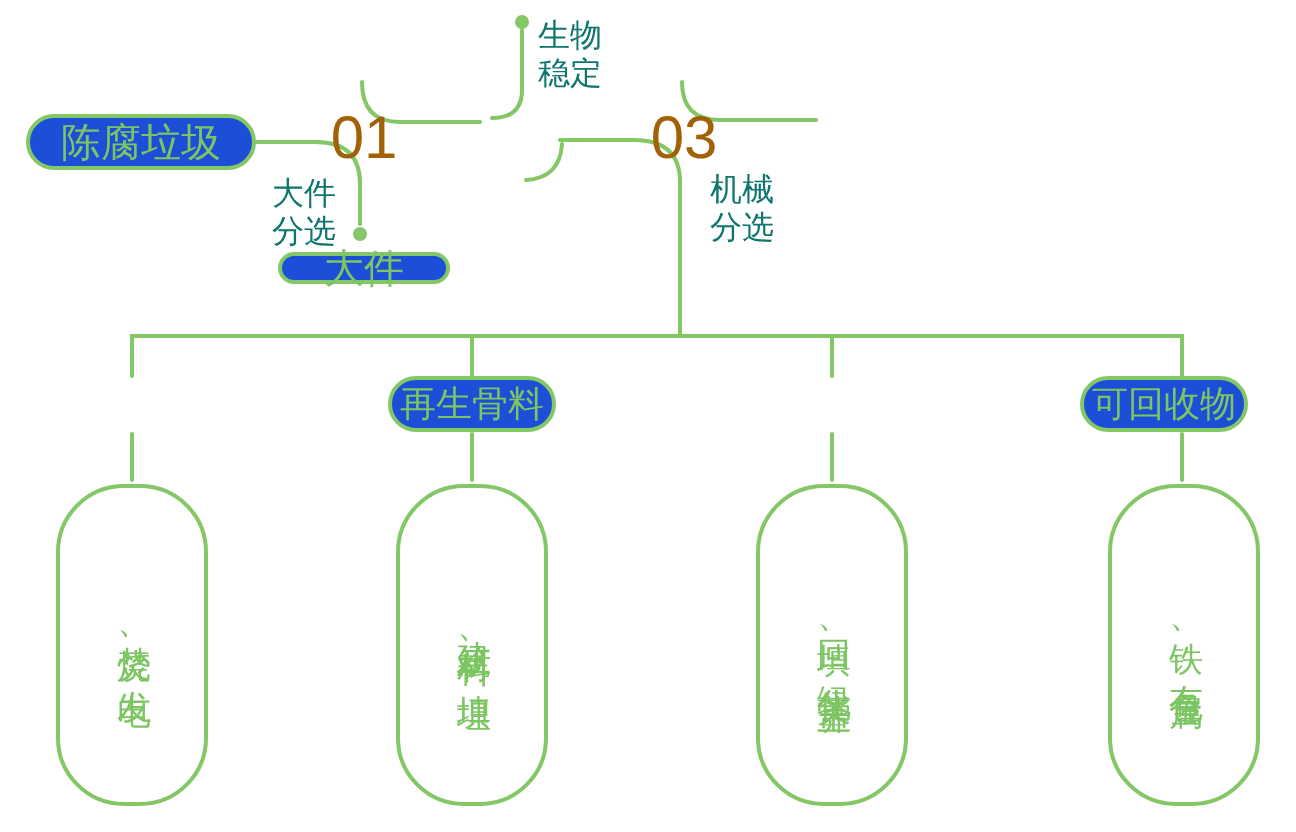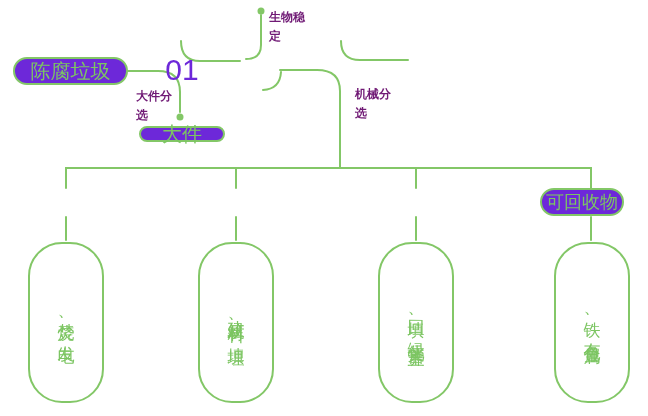--- a/index.html
+++ b/index.html
@@ -6,40 +6,40 @@
   .stage{
     position:relative;width:648px;height:416px;background:#ffffff;overflow:hidden;
     font-family:"DejaVu Sans","Liberation Sans",sans-serif;
   }
   .stage svg.lines{position:absolute;left:0;top:0;width:648px;height:416px;}
 
   .pill{
     position:absolute;box-sizing:border-box;
     border:2px solid #83C767;border-radius:16px;
     color:#7CC562;display:flex;align-items:center;justify-content:center;
-    background:#6d28d9;white-space:nowrap;
+    background:#1d4ed8;white-space:nowrap;
   }
   .pill-src{left:13px;top:57px;width:115px;height:28px;font-size:20px;}
   .pill-bulky{left:139px;top:126px;width:86px;height:16px;font-size:20px;}
   .pill-cat{top:188px;height:28px;font-size:18px;letter-spacing:1px;}
   .pill-cat1{left:25px;width:82px;}
   .pill-cat2{left:194px;width:84px;letter-spacing:0;}
   .pill-cat3{left:376px;width:78px;}
   .pill-cat4{left:540px;width:84px;letter-spacing:0;}
 
   .stepnum{
     position:absolute;top:53px;width:46px;text-align:center;
     font-family:"Liberation Sans","DejaVu Sans",sans-serif;
-    font-size:30px;font-weight:400;color:#6d28d9;
+    font-size:30px;font-weight:400;color:#a16207;
   }
   .num1{left:159px;} .num2{left:239px;} .num3{left:319px;}
 
   .blabel{
-    position:absolute;width:36px;color:#701a75;font-size:12px;
-    line-height:19px;font-weight:700;word-break:break-all;
+    position:absolute;width:36px;color:#0f766e;font-size:16px;
+    line-height:19px;font-weight:400;word-break:break-all;
   }
   .lbl-bio{left:269px;top:8px;}
   .lbl-bulky{left:136px;top:87px;}
   .lbl-mech{left:355px;top:85px;}
 
   .obox{
     position:absolute;top:242px;width:76px;height:161px;box-sizing:border-box;
     border:2px solid #83C767;border-radius:34px;background:#ffffff;
     display:flex;align-items:center;justify-content:center;
   }
@@ -76,27 +76,29 @@
 
     <path d="M66,217 V240"></path>
     <path d="M236,217 V240"></path>
     <path d="M416,217 V240"></path>
     <path d="M591,217 V240"></path>
   </svg>
 
   <div class="pill pill-src">陈腐垃圾</div>
 
   <div class="stepnum num1">01</div>
+  <div class="stepnum num3">03</div>
 
   <div class="blabel lbl-bulky">大件分选</div>
   <div class="blabel lbl-bio">生物稳定</div>
   <div class="blabel lbl-mech">机械分选</div>
 
   <div class="pill pill-bulky">大件</div>
 
+  <div class="pill pill-cat pill-cat2">再生骨料</div>
   <div class="pill pill-cat pill-cat4">可回收物</div>
 
   <div class="obox obox1">
     <span class="vtext">焚烧、发电</span>
   </div>
   <div class="obox obox2">
     <span class="vtext">建筑材料、填埋</span>
   </div>
   <div class="obox obox3">
     <span class="vtext">回填、绿化营养土</span>

